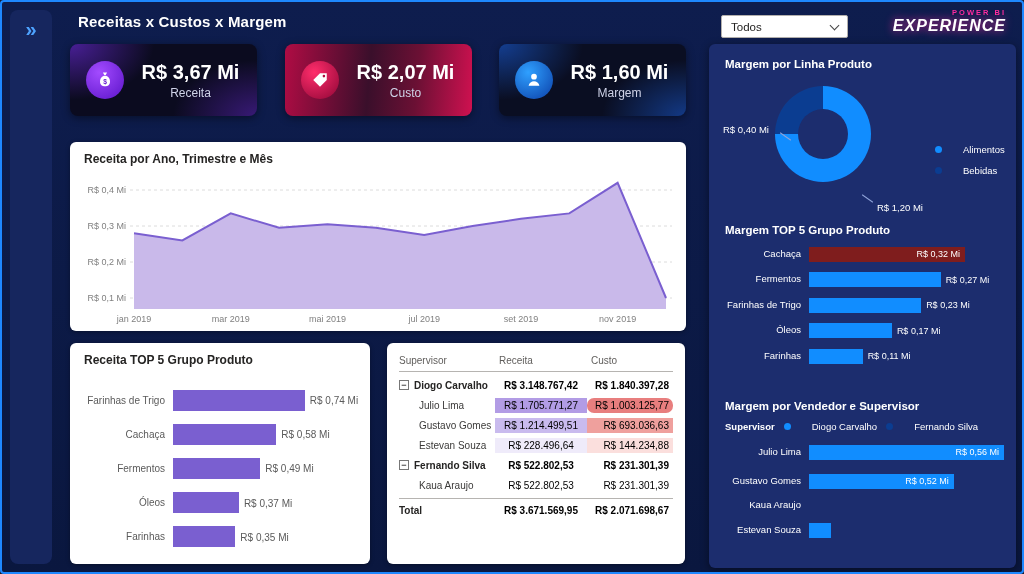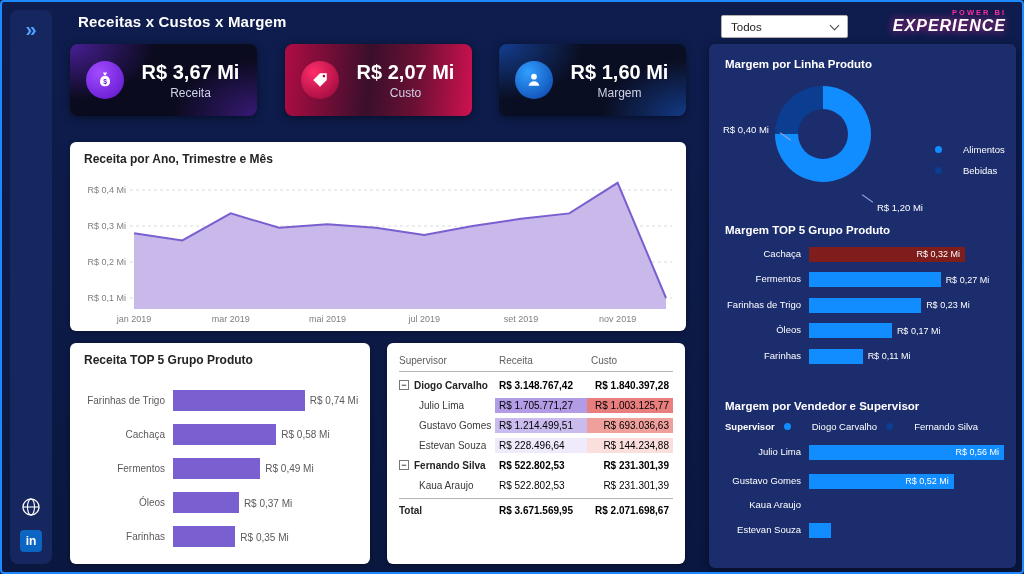--- a/index.html
+++ b/index.html
@@ -64,21 +64,21 @@
   .th-name{flex:1}
   .th-num{width:92px;padding-left:4px}
   .th-num2{width:86px;padding-left:4px}
   .thead-line{border-bottom:1px solid #b6b4b1;margin:0 12px}
   .trows{padding:3px 12px 0}
   .trow{display:flex;align-items:center;padding:2.5px 0}
   .tname{flex:1;display:flex;align-items:center;color:#252423}
   .trow.detail .tname{padding-left:20px;color:#3b3a39}
   .trow.group{font-weight:bold}
   .trow.total{font-weight:bold;border-top:1px solid #b6b4b1;margin-top:3px;padding-top:4px}
-  .tnum{width:92px;text-align:left;padding:2px 4px}
+  .tnum{width:92px;text-align:center;padding:2px 4px}
   .tnum2{width:86px;text-align:right;padding:2px 4px}
   .expander{width:10px;height:10px;border:1px solid #777;color:#444;font-size:9px;line-height:8px;text-align:center;margin-right:5px;flex:0 0 auto;cursor:pointer}
 
   
   .panel{position:absolute;left:707px;top:42px;width:307px;height:524px;background:#1c2d6e;border-radius:6px;box-shadow:0 2px 8px rgba(0,0,0,.45)}
   .panel-title{position:absolute;left:16px;color:#fff;font-weight:bold;font-size:11.5px}
   .pt1{top:14px}.pt2{top:180px}.pt3{top:356px}
   .donut-wrap{position:absolute;top:36px;left:0;right:0;height:140px}
   .donut{position:absolute;left:66px;top:6px;width:96px;height:96px;border-radius:50%}
   .donut-hole{position:absolute;left:50%;top:50%;width:50px;height:50px;margin:-25px 0 0 -25px;border-radius:50%;background:#1c2d6e}
@@ -102,30 +102,20 @@
   .vlegend{position:absolute;left:16px;top:377px;display:flex;align-items:center;gap:9px;color:#fff;font-size:9.5px}
   .vlegend .lg-title{font-weight:bold}
 </style>
 </head>
 <body>
 
 <div class="canvas">
 
   <div class="sidebar">
     <div class="expand-glyph">»</div>
-    <div class="side-bottom">
-      <div class="globe">
-        <svg width="20" height="20" viewBox="0 0 20 20">
-          <circle cx="10" cy="10" r="8" fill="none" stroke="#fff" stroke-width="1.3"></circle>
-          <ellipse cx="10" cy="10" rx="3.5" ry="8" fill="none" stroke="#fff" stroke-width="1.1"></ellipse>
-          <line x1="2" y1="10" x2="18" y2="10" stroke="#fff" stroke-width="1.1"></line>
-        </svg>
-      </div>
-      <div class="linkedin">in</div>
-    </div>
   </div>
 
   <div class="page-title">Receitas x Custos x Margem</div>
   <div class="dropdown">
     <span>Todos</span>
     <span class="chev"></span>
   </div>
   <div class="logo">
     <div class="logo-top">POWER BI</div>
     <div class="logo-main">EXPERIENCE</div>
@@ -246,21 +236,21 @@
             <span>Diogo Carvalho</span>
           </div>
           <div class="tnum">R$ 3.148.767,42</div>
           <div class="tnum2">R$ 1.840.397,28</div>
         </div>
         <div class="trow detail">
           <div class="tc tname">
             <span>Julio Lima</span>
           </div>
           <div class="tnum" style="background: rgb(178, 156, 229);">R$ 1.705.771,27</div>
-          <div class="tnum2" style="background: rgb(232, 126, 126);">R$ 1.003.125,77</div>
+          <div class="tnum2" style="background: rgb(232, 126, 126); border-radius: 7px;">R$ 1.003.125,77</div>
         </div>
         <div class="trow detail">
           <div class="tc tname">
             <span>Gustavo Gomes</span>
           </div>
           <div class="tnum" style="background: rgb(201, 187, 238);">R$ 1.214.499,51</div>
           <div class="tnum2" style="background: rgb(239, 160, 157);">R$ 693.036,63</div>
         </div>
         <div class="trow detail">
           <div class="tc tname">

